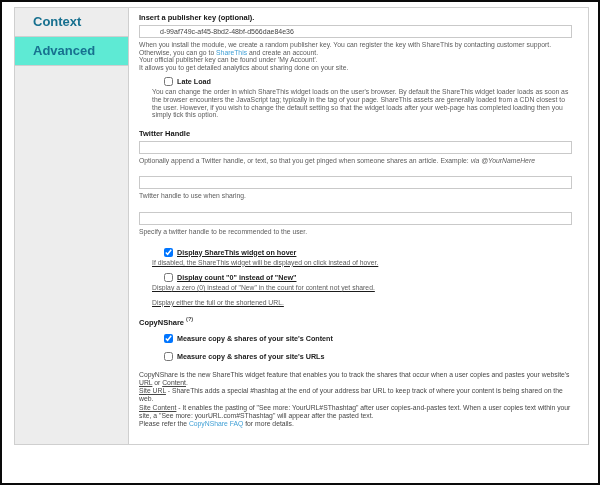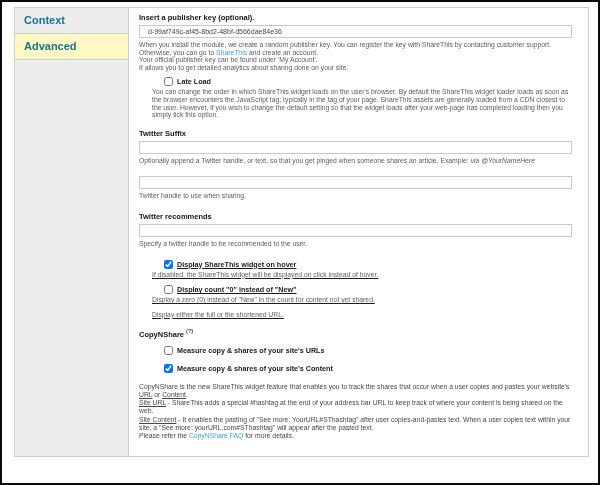--- a/index.html
+++ b/index.html
@@ -7,31 +7,31 @@
   body { font-family:"Liberation Sans","DejaVu Sans",sans-serif; }
   .frame {
     width:600px; height:485px; border:2px solid #0a0a0a; background:#fff;
     position:relative; overflow:hidden;
   }
   .vtabs-panel {
     margin:5px 9px 0 12px; display:flex; border:1px solid #cfcfcf; background:#fff;
   }
   .vtabs-sidebar { width:114px; flex-shrink:0; background:#ededed; border-right:1px solid #cfcfcf; }
   .vtab {
-    padding:6px 9px 7px; font-size:11px; font-weight:bold; color:#17708f;
+    padding:6px 18px 7px; font-size:13px; font-weight:bold; color:#17708f;
     border-bottom:1px solid #cfcfcf; background:#ededed; cursor:pointer;
   }
-  .vtab.selected { background:#fef9c3; }
+  .vtab.selected { background:#5eead4; }
   .vtabs-content { flex:1; padding:5px 16px 16px 10px; font-size:7.5px; color:#1b1b1b; min-width:0; }
   .intro { margin:3px 0 8px; line-height:1.2; }
   .form-label { font-weight:bold; color:#141414; margin-bottom:3px; font-size:7.5px; }
   .sup-help { font-size:5.5px; color:#444; vertical-align:super; font-weight:bold; }
   input.text {
     display:block; width:100%; height:13px; border:1px solid #c9c9c9; background:#fff;
-    font-family:inherit; font-size:7px; color:#444; padding:1px 8px; border-radius:0;
+    font-family:inherit; font-size:7px; color:#444; padding:1px 20px; border-radius:0;
   }
   .description { font-size:6.8px; color:#5c5c5c; line-height:7.6px; margin-top:3px; }
   .section-suffix { margin-top:10px; }
   .section { margin-top:12px; }
   .cb-group { margin-top:12px;text-decoration:underline; }
   .cb-block { margin-bottom:7px; }
   .cb-late { margin-top:6px; }
   .checkbox-row { display:flex; align-items:center;padding-left:25px; }
   .checkbox-row input[type=checkbox] { width:9px; height:9px; margin:0 4px 0 0; flex-shrink:0; }
   .cb-label { font-size:7.2px; font-weight:bold; color:#222; cursor:pointer; }
@@ -75,34 +75,33 @@
 
       <div class="cb-block cb-late">
         <div class="checkbox-row">
           <input type="checkbox" id="cb-late" style="">
           <label for="cb-late" class="cb-label">Late Load</label>
         </div>
         <div class="description cb-desc">You can change the order in which ShareThis widget loads on the user's browser. By default the ShareThis widget loader loads as soon as the browser encounters the JavaScript tag; typically in the tag of your page. ShareThis assets are generally loaded from a CDN closest to the user. However, if you wish to change the default setting so that the widget loads after your web-page has completed loading then you simply tick this option.</div>
       </div>
 
       <div class="section-suffix">
-        <div class="form-label">Twitter Suffix</div>
+        <div class="form-label">Twitter Handle</div>
         <input type="text" class="text" value="" style="">
         <div class="description">
           <span>Optionally append a Twitter handle, or text, so that you get pinged when someone shares an article. Example: </span><em class="example">via @YourNameHere</em>
         </div>
       </div>
 
       <div class="section">
         <input type="text" class="text" value="" style="">
         <div class="description">Twitter handle to use when sharing.</div>
       </div>
 
       <div class="section">
-        <div class="form-label">Twitter recommends</div>
         <input type="text" class="text" value="" style="">
         <div class="description">Specify a twitter handle to be recommended to the user.</div>
       </div>
 
       <div class="cb-group">
 
         <div class="cb-block">
           <div class="checkbox-row">
             <input type="checkbox" id="cb-hover" checked="" style="">
             <label for="cb-hover" class="cb-label">Display ShareThis widget on hover</label>
@@ -125,28 +124,28 @@
       </div>
 
       <div class="form-label copynshare-head">
         <span>CopyNShare</span>
         <sup class="sup-help">(?)</sup>
       </div>
 
       <div class="copynshare-opts">
         <div class="cb-block">
           <div class="checkbox-row">
-            <input type="checkbox" id="cb-urls" style="">
-            <label for="cb-urls" class="cb-label">Measure copy &amp; shares of your site's URLs</label>
+            <input type="checkbox" id="cb-content" checked="" style="">
+            <label for="cb-content" class="cb-label">Measure copy &amp; shares of your site's Content</label>
           </div>
         </div>
         <div class="cb-block">
           <div class="checkbox-row">
-            <input type="checkbox" id="cb-content" checked="" style="">
-            <label for="cb-content" class="cb-label">Measure copy &amp; shares of your site's Content</label>
+            <input type="checkbox" id="cb-urls" style="">
+            <label for="cb-urls" class="cb-label">Measure copy &amp; shares of your site's URLs</label>
           </div>
         </div>
       </div>
 
       <div class="footer-para">
         <span>CopyNShare is the new ShareThis widget feature that enables you to track the shares that occur when a user copies and pastes your website's </span><span class="u">URL</span><span> or </span><span class="u">Content</span><span>.</span><br>
         <span class="u">Site URL</span><span> - ShareThis adds a special #hashtag at the end of your address bar URL to keep track of where your content is being shared on the web.</span><br>
         <span class="u">Site Content</span><span> - It enables the pasting of "See more: YourURL#SThashtag" after user copies-and-pastes text. When a user copies text within your site, a "See more: yourURL.com#SThashtag" will appear after the pasted text.</span><br>
         <span>Please refer the </span><a class="link">CopyNShare FAQ</a><span> for more details.</span>
       </div>

